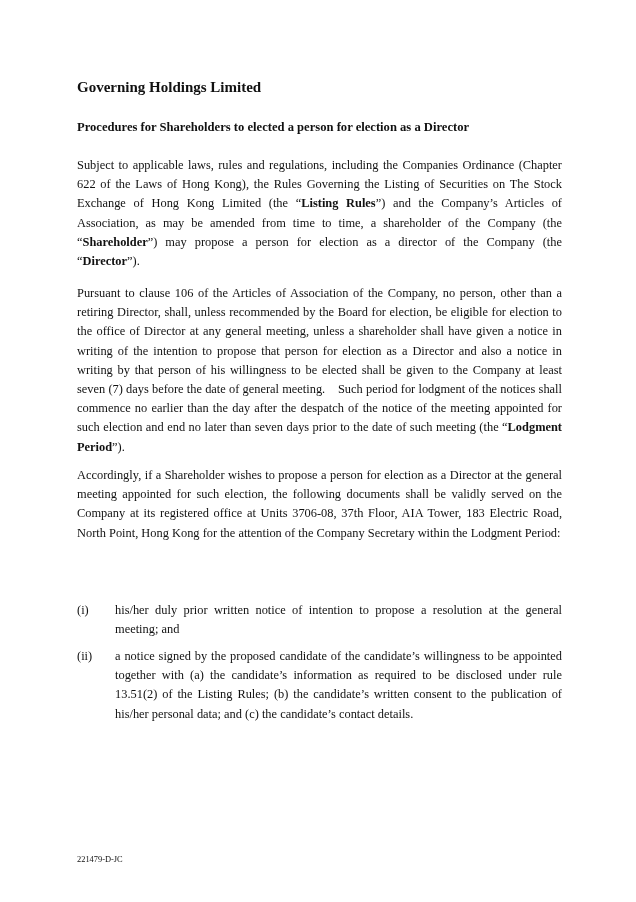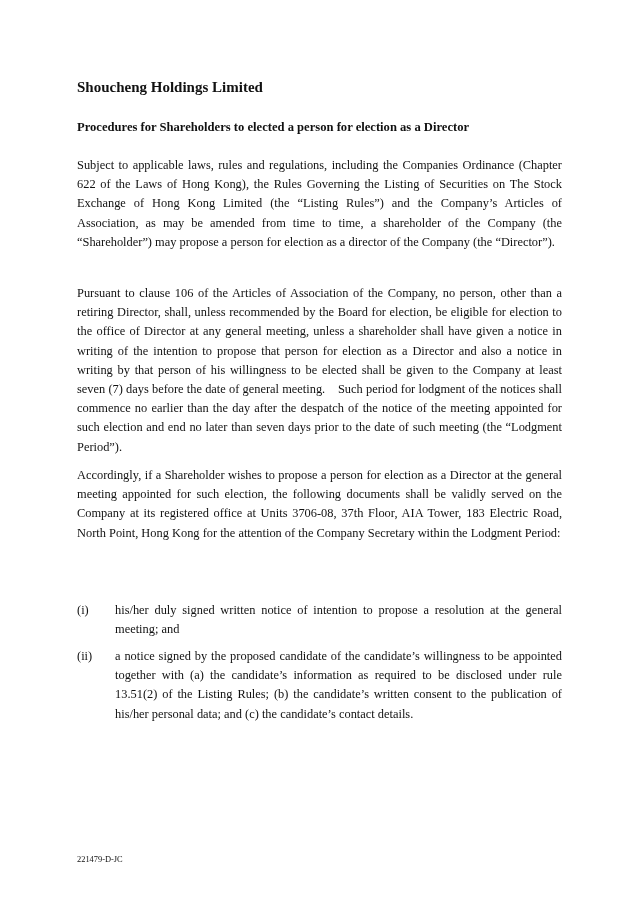--- a/index.html
+++ b/index.html
@@ -41,21 +41,21 @@
     }
     .para {
       position: absolute;
       left: 0;
       width: 485px;
       margin: 0;
       font-size: 12.4px;
       line-height: 19.2px;
       text-align: justify;
     }
-    .para b { font-weight: normal; }
+    .para b { font-weight: bold; }
     #p1 { top: 156px; }
     #p2 { top: 284px; }
     #p3 { top: 466px; }
     .item {
       position: absolute;
       left: 0;
       width: 485px;
       font-size: 12.4px;
       line-height: 19.2px;
     }
@@ -77,33 +77,33 @@
       font-size: 8.4px;
       margin: 0;
       white-space: nowrap;
     }
   </style>
 </head>
 <body>
 
 <div class="page">
 
-  <h1 class="title">Shoucheng Holdings Limited</h1>
+  <h1 class="title">Governing Holdings Limited</h1>
 
   <h2 class="subtitle">Procedures for Shareholders to elected a person for election as a Director</h2>
 
   <p class="para" id="p1"><span>Subject to applicable laws, rules and regulations, including the Companies Ordinance (Chapter 622 of the Laws of Hong Kong), the Rules Governing the Listing of Securities on The Stock Exchange of Hong Kong Limited (the “</span><b>Listing Rules</b><span>”) and the Company’s Articles of Association, as may be amended from time to time, a shareholder of the Company (the “</span><b>Shareholder</b><span>”) may propose a person for election as a director of the Company (the “</span><b>Director</b><span>”).</span></p>
 
   <p class="para" id="p2"><span>Pursuant to clause 106 of the Articles of Association of the Company, no person, other than a retiring Director, shall, unless recommended by the Board for election, be eligible for election to the office of Director at any general meeting, unless a shareholder shall have given a notice in writing of the intention to propose that person for election as a Director and also a notice in writing by that person of his willingness to be elected shall be given to the Company at least seven (7) days before the date of general meeting.&nbsp;&nbsp;&nbsp; Such period for lodgment of the notices shall commence no earlier than the day after the despatch of the notice of the meeting appointed for such election and end no later than seven days prior to the date of such meeting (the “</span><b>Lodgment Period</b><span>”).</span></p>
 
   <p class="para" id="p3">Accordingly, if a Shareholder wishes to propose a person for election as a Director at the general meeting appointed for such election, the following documents shall be validly served on the Company at its registered office at Units 3706-08, 37th Floor, AIA Tower, 183 Electric Road, North Point, Hong Kong for the attention of the Company Secretary within the Lodgment Period:</p>
 
   <div class="item" id="item1">
     <span class="num">(i)</span>
-    <div class="text">his/her duly signed written notice of intention to propose a resolution at the general meeting; and</div>
+    <div class="text">his/her duly prior written notice of intention to propose a resolution at the general meeting; and</div>
   </div>
 
   <div class="item" id="item2">
     <span class="num">(ii)</span>
     <div class="text">a notice signed by the proposed candidate of the candidate’s willingness to be appointed together with (a) the candidate’s information as required to be disclosed under rule 13.51(2) of the Listing Rules; (b) the candidate’s written consent to the publication of his/her personal data; and (c) the candidate’s contact details.</div>
   </div>
 
   <p class="footer">221479-D-JC</p>
 
 </div>

